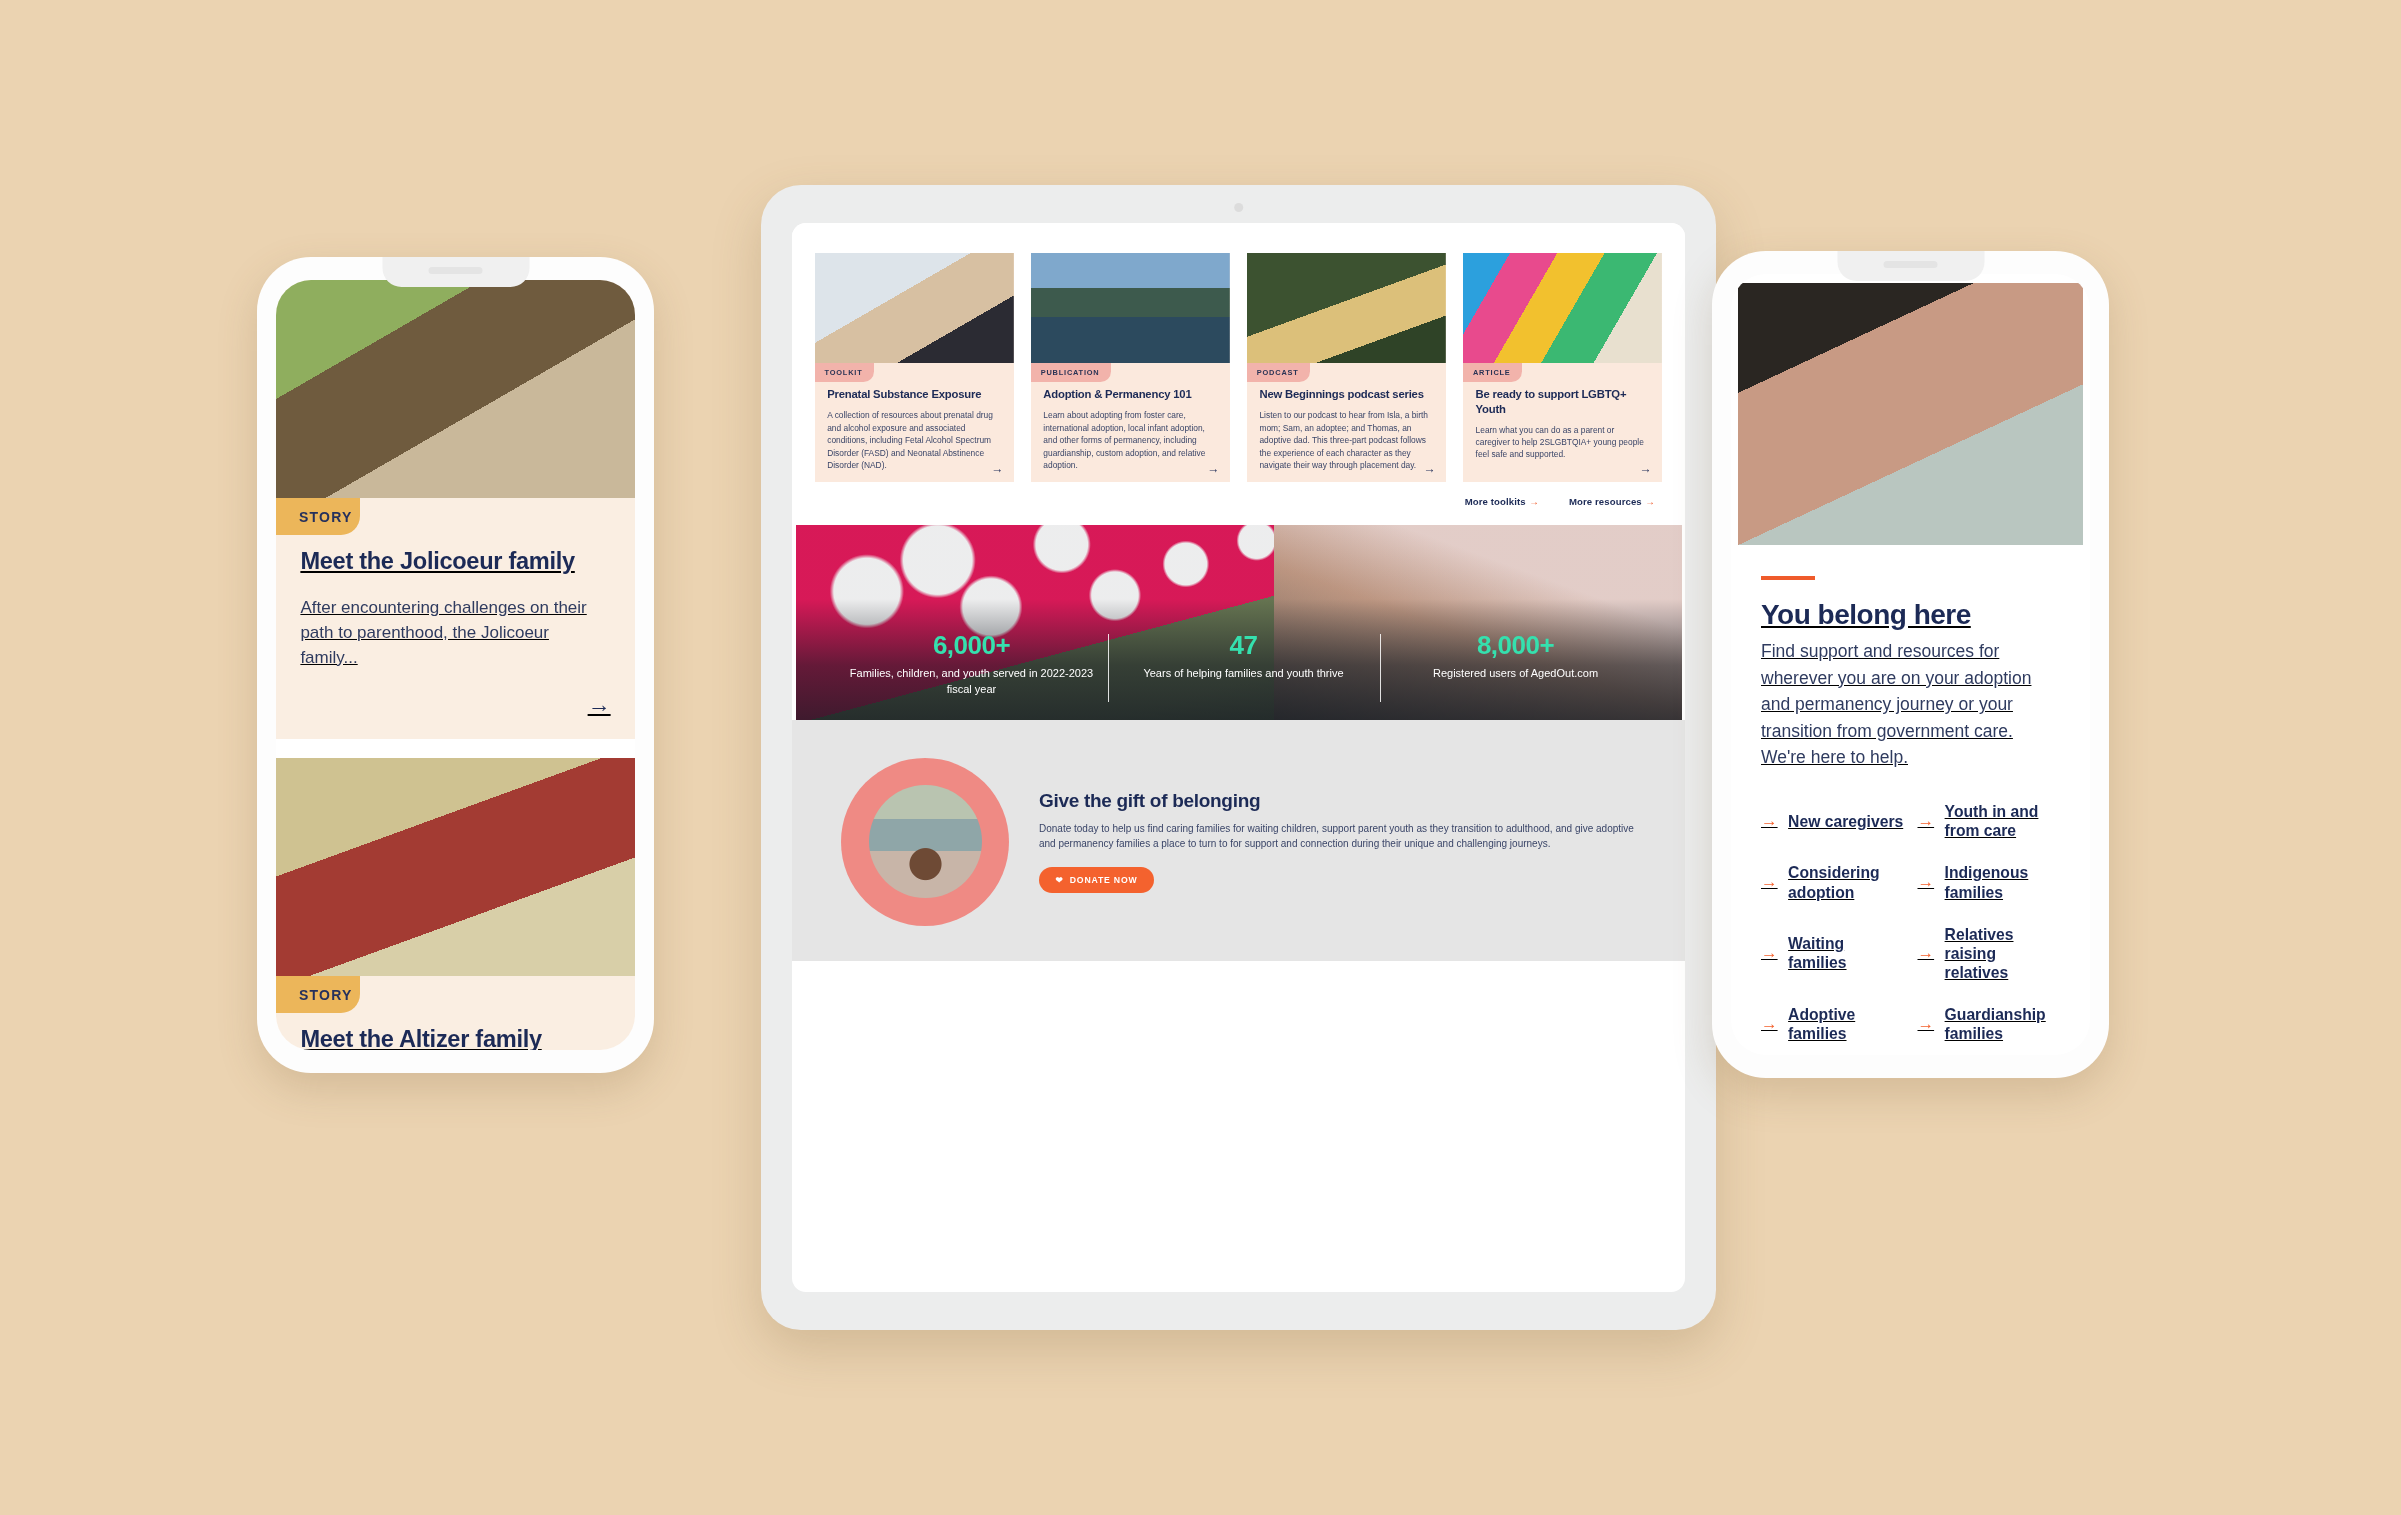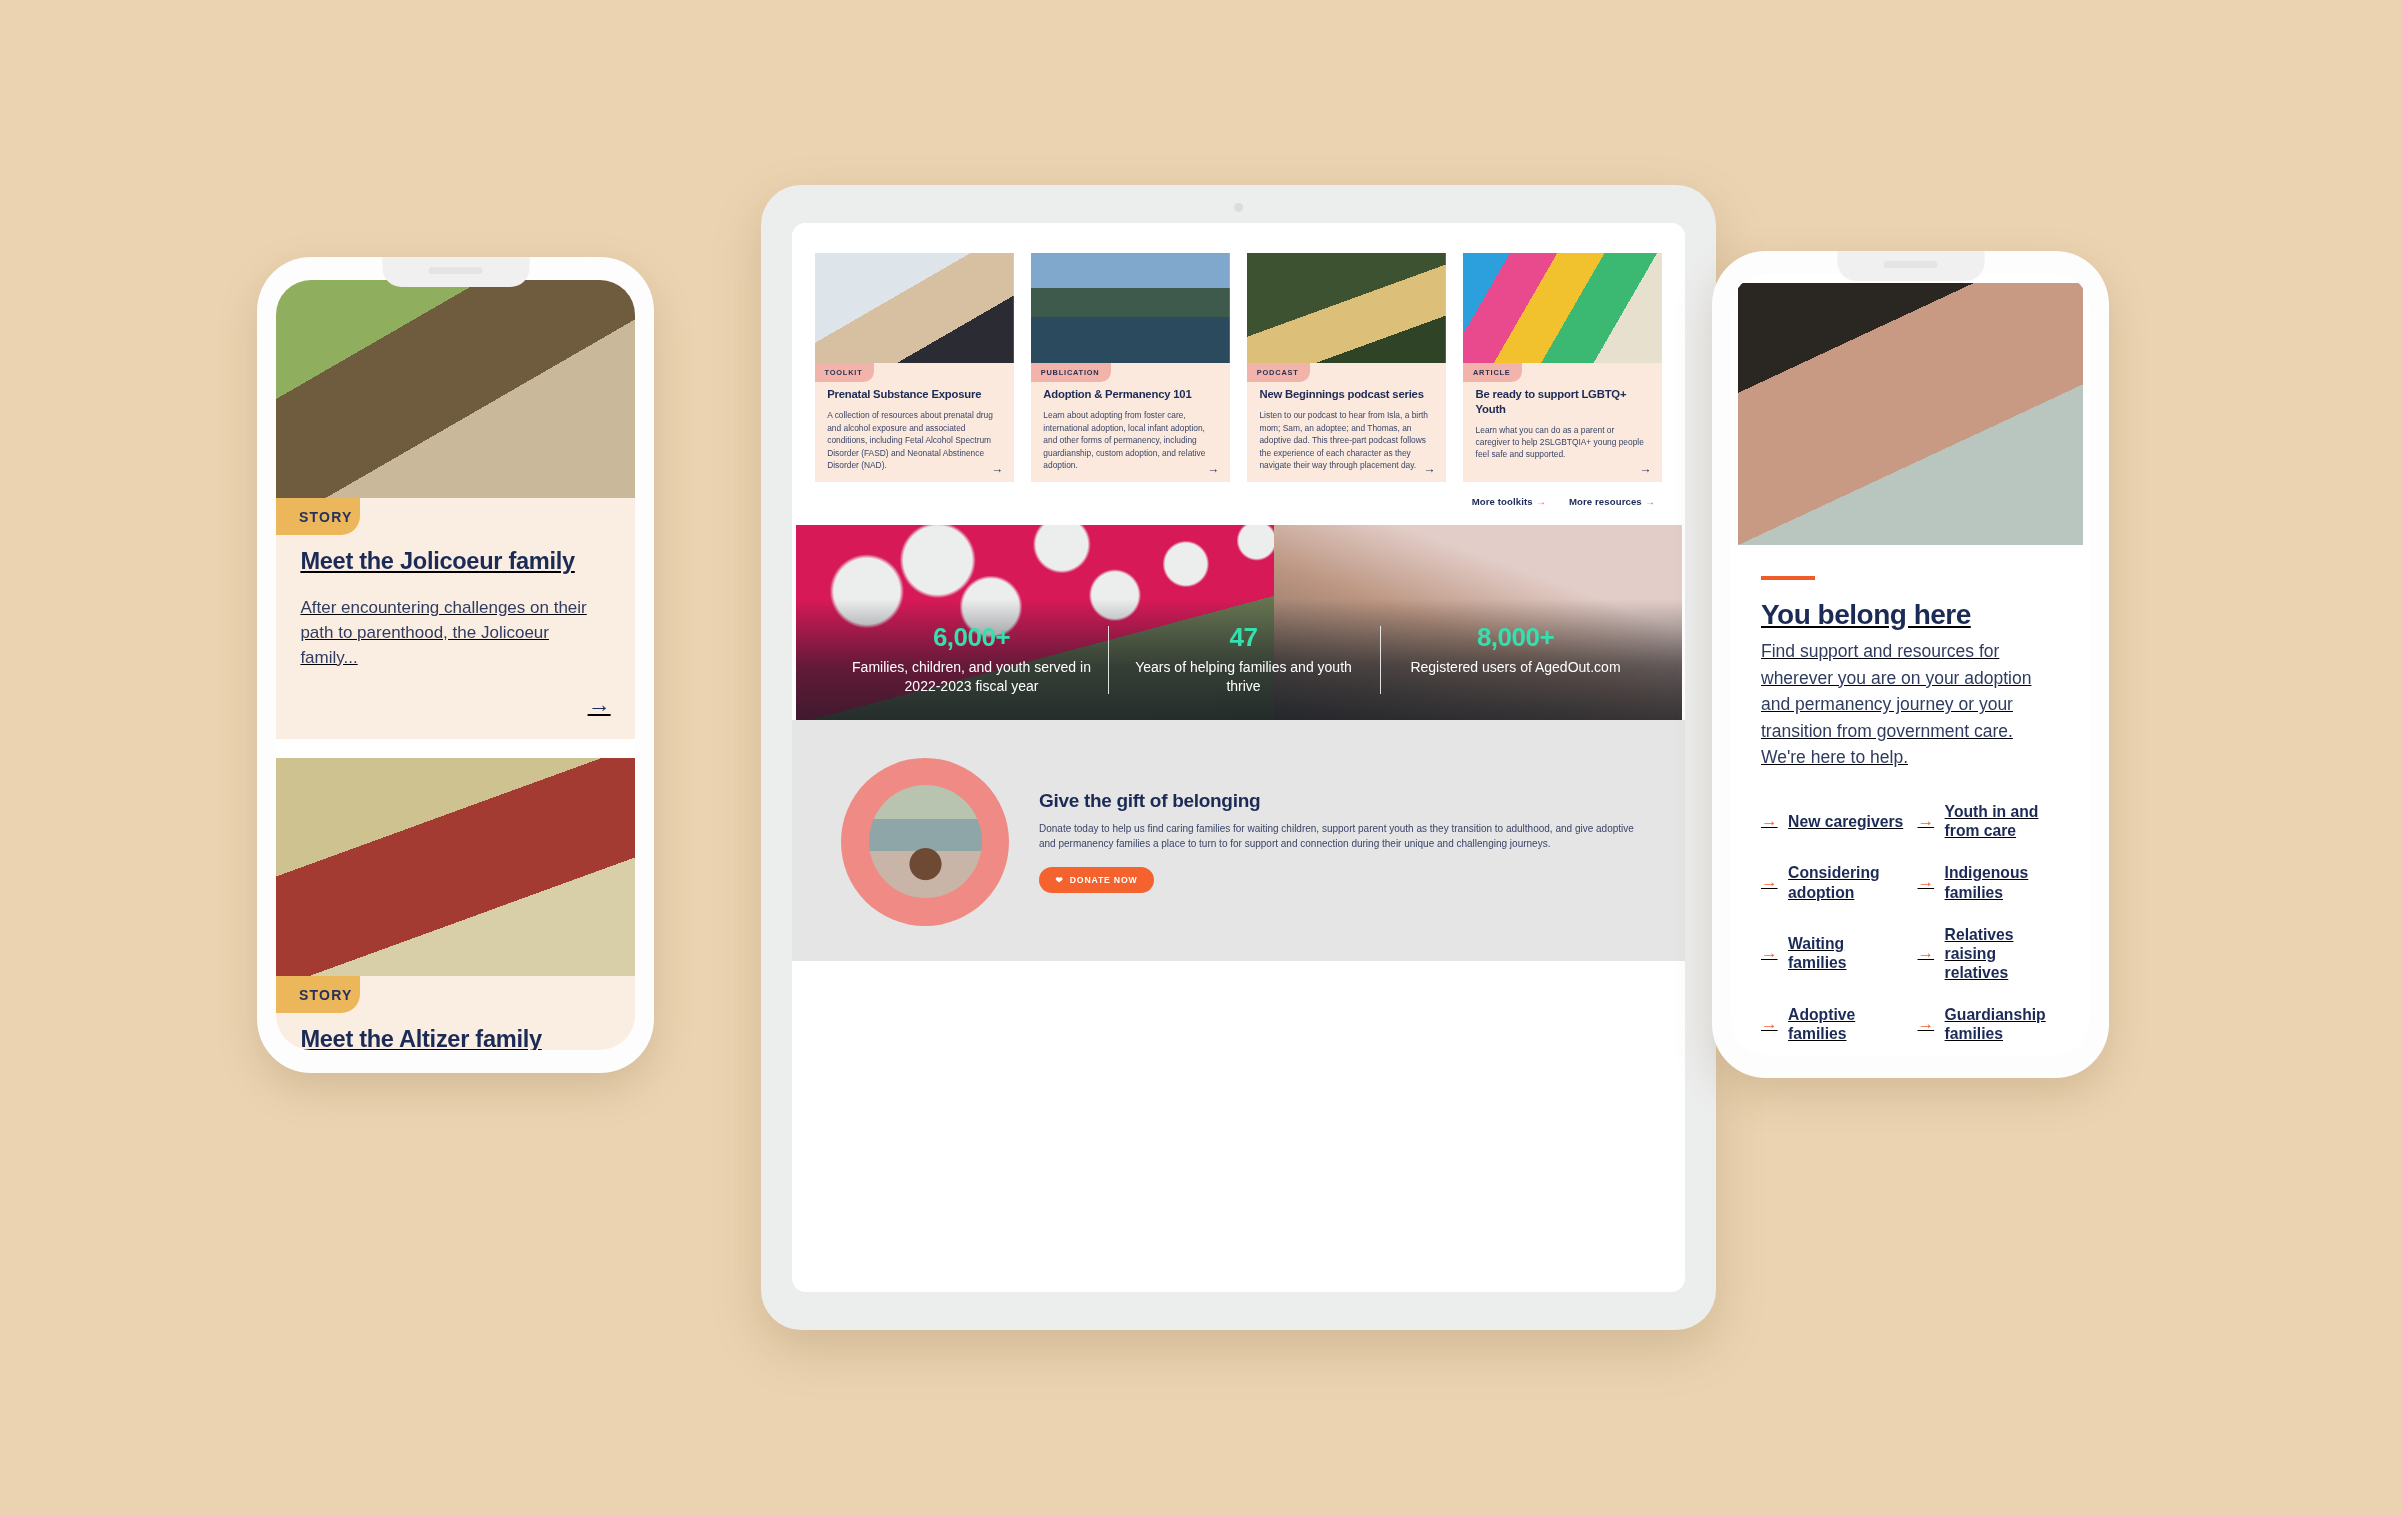--- a/index.html
+++ b/index.html
@@ -141,21 +141,21 @@
   .res-desc {
     margin-top: 7.9px;
     font-size: 8.4px; color: #3a4568; line-height: 1.48;
   }
   .res-arrow {
     position: absolute; right: 10.5px; bottom: 7px;
     font-size: 12.2px; color: #1c2a56; line-height: 1;
   }
 
   .more-row {
-    display: flex; justify-content: flex-end; gap: 23px;
+    display: flex; justify-content: flex-end; gap: 30px;
     padding: 14px 30px 17.5px 0;
     font-size: 9.6px; font-weight: bold; color: #1c2a56;
     letter-spacing: 0.1px;
   }
   .more-row .ar { color: #ef5b2b; margin-left: 3.5px; }
 
   
   .impact {
     position: relative; height: 195px; overflow: hidden;
     margin: 0 3.5px;
@@ -200,21 +200,21 @@
   .stat { flex: 1; text-align: center; padding: 0 12.2px; position: relative; }
   .stat + .stat::before {
     content: ""; position: absolute; left: 0; top: 1.7px;
     width: 1.7px; height: 68px; background: rgba(255,255,255,0.85);
   }
   .stat-num {
     font-size: 26px; font-weight: bold; color: #35e0ae;
     letter-spacing: -0.5px; line-height: 1;
   }
   .stat-lbl {
-    margin-top: 7.9px; font-size: 14px; color: #ffffff; line-height: 1.4;
+    margin-top: 7.9px; font-size: 11px; color: #ffffff; line-height: 1.4;
   }
 
   
   .donate {
     display: flex; align-items: center; gap: 30px;
     padding: 38px 40px 35px 49px; background: #e5e5e5;
   }
   .donate-circ {
     flex: none; width: 168px; height: 168px; border-radius: 50%;
     background: #ef8a84;

